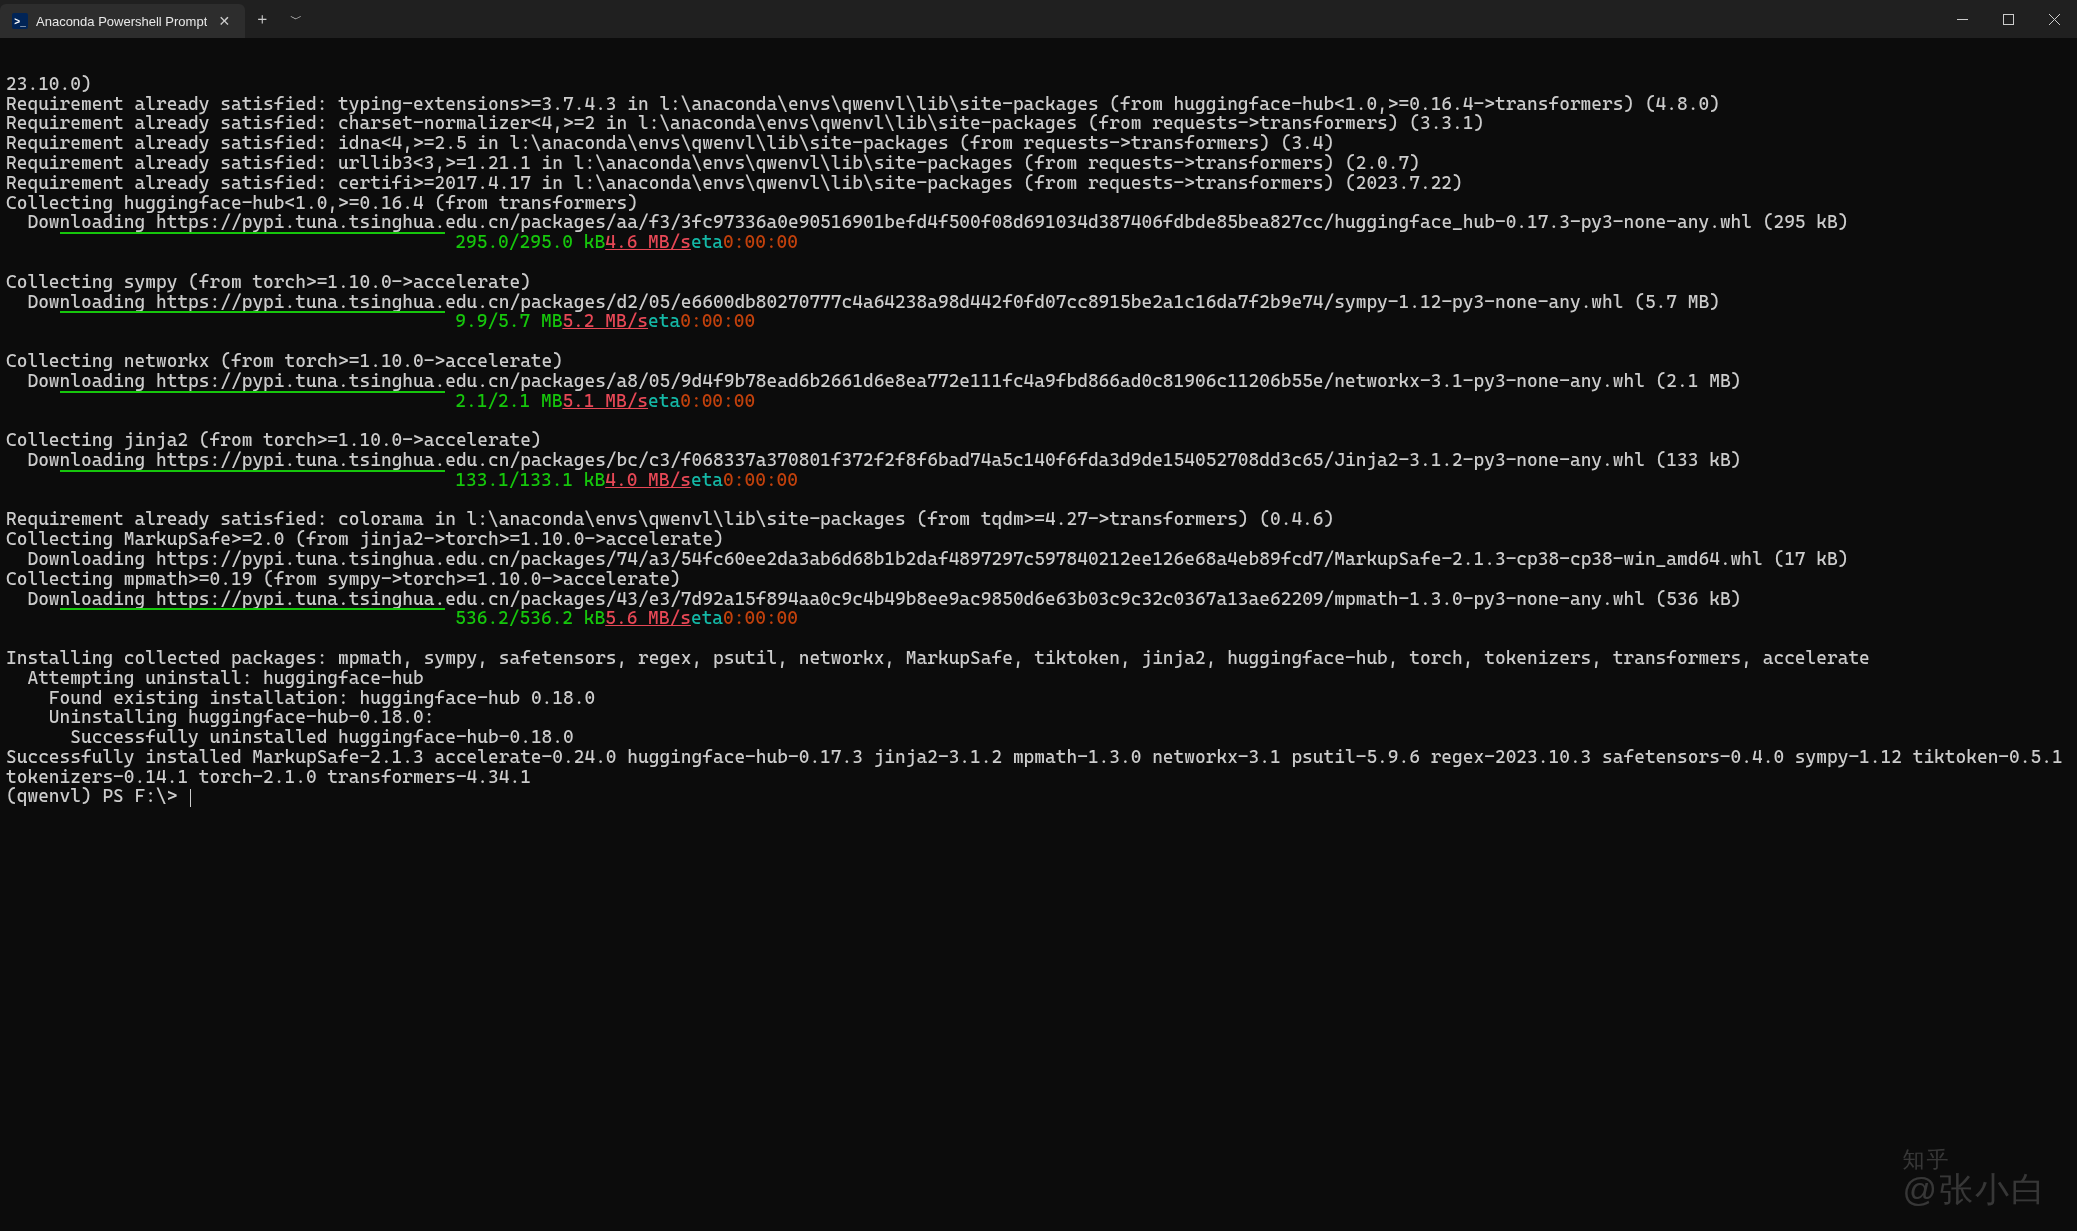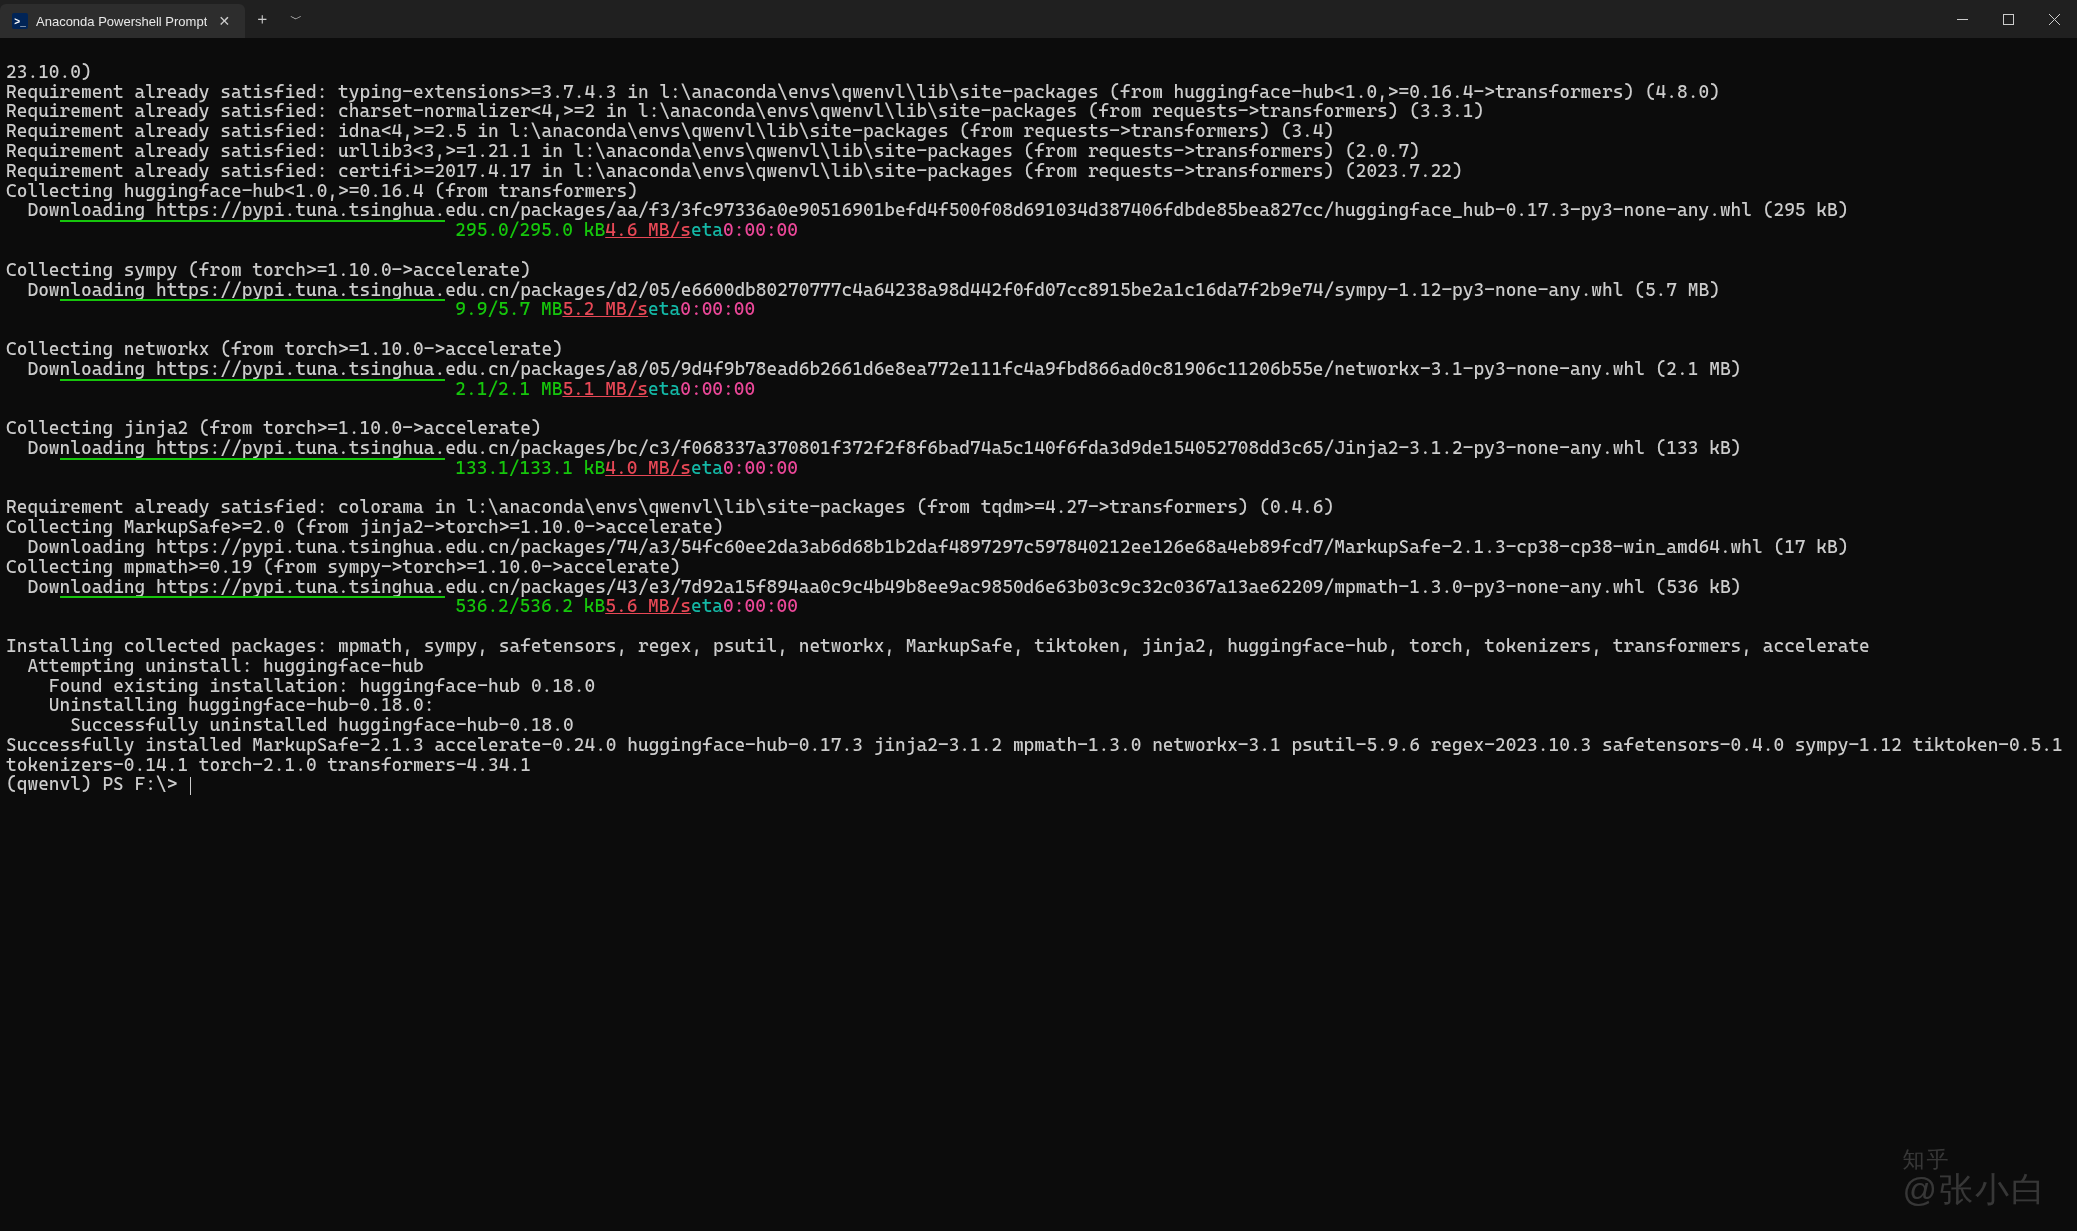--- a/index.html
+++ b/index.html
@@ -14,28 +14,28 @@
   .tab-title { flex: 1; white-space: nowrap; overflow: hidden; text-overflow: ellipsis; }
   .tab-close { width: 18px; height: 18px; display: flex; align-items: center; justify-content: center; color: #ccc; font-size: 14px; border-radius: 3px; cursor: pointer; }
   .tab-actions { display: flex; align-items: center; }
   .tab-action { width: 34px; height: 38px; display: flex; align-items: center; justify-content: center; color: #ccc; cursor: pointer; font-size: 16px; }
   .titlebar-spacer { flex: 1; }
   .window-controls { display: flex; }
   .win-btn { width: 46px; height: 38px; display: flex; align-items: center; justify-content: center; color: #ccc; cursor: pointer; }
   .win-btn svg { width: 11px; height: 11px; }
 
   
-  .terminal { flex: 1; padding: 4px 6px; color: #cccccc; font-size: 18.3px; line-height: 19.8px; white-space: pre-wrap; word-break: break-all; overflow: hidden; font-family: Consolas, 'Cascadia Mono', monospace; letter-spacing: 0px; }
+  .terminal { flex: 1; padding: 16px 6px; color: #cccccc; font-size: 18.3px; line-height: 19.8px; white-space: pre-wrap; word-break: break-all; overflow: hidden; font-family: Consolas, 'Cascadia Mono', monospace; letter-spacing: 0px; }
   .bar-line { display: flex; align-items: flex-start; }
   .bar-pad { width: 5ch; }
   .bar { display: inline-block; height: 2px; background: #16c60c; width: 385px; margin-right: 1ch; vertical-align: middle; }
   .g { color: #16c60c; }
   .r { color: #e74856; text-decoration: underline; }
   .w { color: #14b8a6; }
-  .c { color: #ec4899; }
+  .c { color: #c2410c; }
   .prompt-cursor { display: inline-block; width: 1px; height: 18px; background: #cccccc; vertical-align: middle; margin-left: 2px; }
 
   .watermark { position: fixed; bottom: 18px; right: 30px; color: rgba(255,255,255,0.18); font-family: 'Microsoft YaHei', sans-serif; font-size: 34px; font-weight: 500; letter-spacing: 2px; pointer-events: none; }
   .watermark .zh { font-size: 22px; display: block; line-height: 1; margin-bottom: -4px; }
 </style>
 </head>
 <body>
 
 <div class="window">
 

